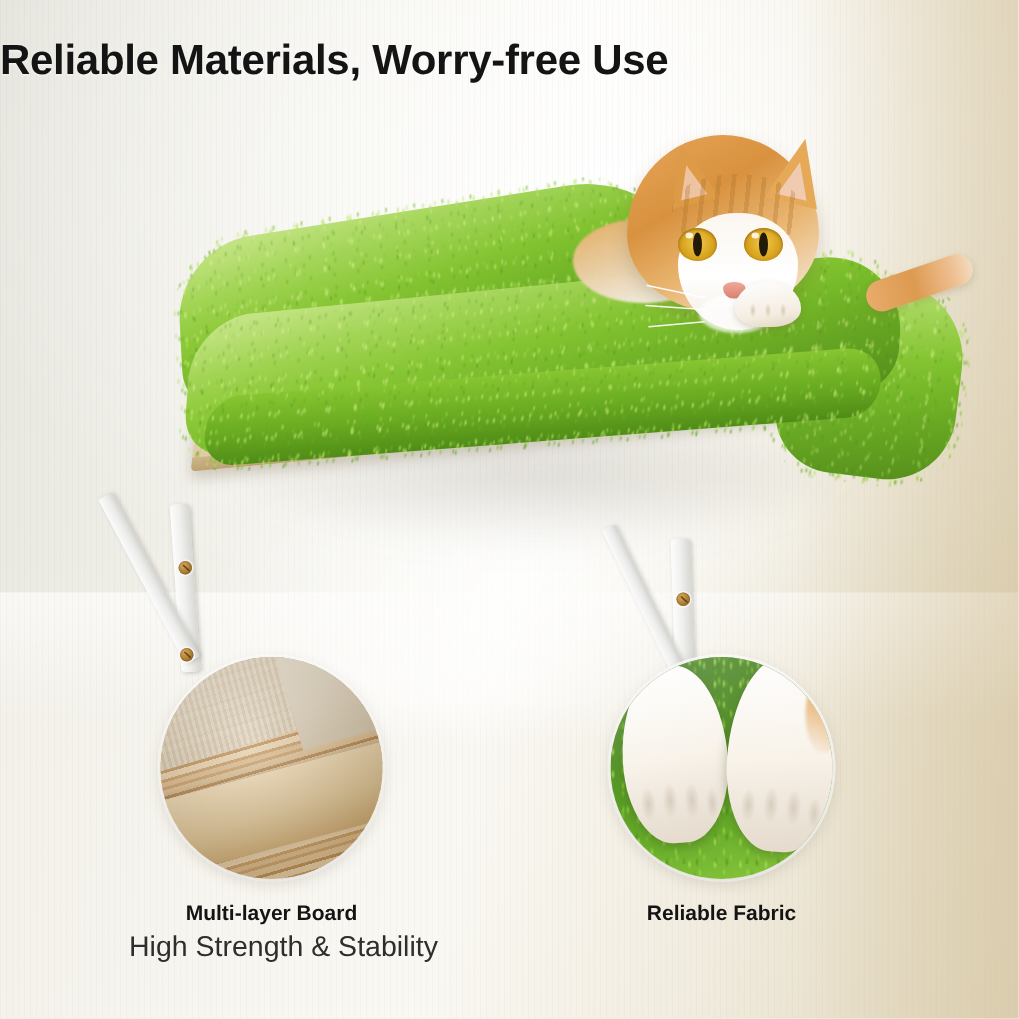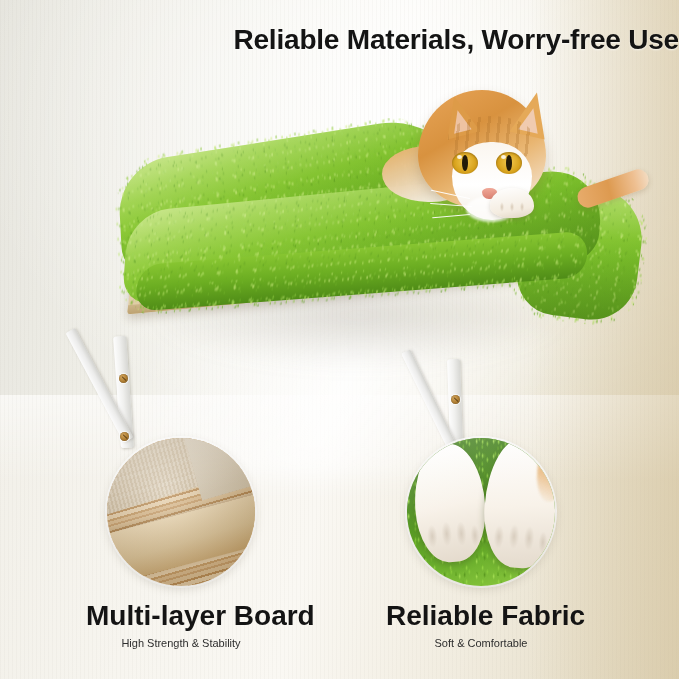--- a/index.html
+++ b/index.html
@@ -23,21 +23,21 @@
     background:linear-gradient(180deg,rgba(255,255,255,.55) 0%,rgba(255,255,255,0) 30%);}
   .bg-texture{position:absolute;inset:0;opacity:.30;
     background-image:repeating-linear-gradient(90deg,rgba(150,145,130,.16) 0px,rgba(150,145,130,.16) 1px,rgba(255,255,255,0) 1px,rgba(255,255,255,0) 4px);}
   .bg-diag{position:absolute;left:150px;top:330px;width:420px;height:150px;
     background:linear-gradient(116deg,rgba(255,255,255,0) 0%,rgba(255,255,255,.75) 45%,rgba(255,255,255,0) 85%);
     filter:blur(13px);}
   .corner-warm{position:absolute;right:0;top:0;width:150px;height:679px;
     background:linear-gradient(270deg,rgba(214,197,160,.55) 0%,rgba(214,197,160,0) 100%);}
 
   
-  .title{position:absolute;left:0;right:0;top:24px;text-align:right;
+  .title{position:absolute;left:0;right:0;top:24px;text-align:left;
     font-size:28px;font-weight:bold;color:#141414;letter-spacing:-.2px;
     text-shadow:0 1px 2px rgba(255,255,255,.7);}
 
   
   .hero{position:absolute;left:0;top:60px;width:679px;height:360px;}
 
   
   .wall-shadow{position:absolute;left:120px;top:195px;width:500px;height:150px;
     background:radial-gradient(60% 52% at 48% 40%,rgba(120,112,95,.22) 0%,rgba(120,112,95,0) 70%);
     filter:blur(10px);}
@@ -179,22 +179,22 @@
     filter:blur(.6px);opacity:.95;}
   .cat-tail{position:absolute;left:178px;top:112px;width:74px;height:21px;
     border-radius:11px;transform:rotate(-19deg);
     background:linear-gradient(95deg,#e8ac6c 0%,#dd9a50 45%,#eebf91 80%,#f3ddc4 100%);
     box-shadow:0 2px 5px rgba(130,100,60,.22);}
 
   
   .feature{position:absolute;width:190px;text-align:center;}
   .circle{position:relative;width:148px;height:148px;margin:0 auto;border-radius:50%;
     overflow:hidden;box-shadow:0 3px 10px rgba(110,100,80,.22),0 0 0 2px rgba(255,255,255,.85);}
-  .f-title{margin-top:14px;font-size:28px;font-weight:bold;color:#141414;white-space:nowrap;}
-  .f-sub{margin-top:5px;font-size:11px;color:#2e2e2e;white-space:nowrap;}
+  .f-title{margin-top:14px;font-size:14px;font-weight:bold;color:#141414;white-space:nowrap;}
+  .f-sub{margin-top:5px;font-size:19px;color:#2e2e2e;white-space:nowrap;}
 
   
   .plywood{position:absolute;inset:-20%;
     background:
       repeating-linear-gradient(-16deg,
         #d9b98c 0px,#d9b98c 3px,
         #c49a64 3px,#c49a64 5px,
         #e6cfab 5px,#e6cfab 9px,
         #b98c55 9px,#b98c55 11px,
         #dcc096 11px,#dcc096 15px,
@@ -337,16 +337,15 @@
       <div class="paw paw-l">
         <div class="paw-toes"></div>
       </div>
       <div class="paw paw-r">
         <div class="paw-toes"></div>
         <div class="paw-ginger"></div>
       </div>
       <div class="circ-gloss"></div>
     </div>
     <div class="f-title">Reliable Fabric</div>
-    <div class="f-sub">Soft &amp; Comfortable</div>
   </div>
 
 </div>
 
 </body></html>

